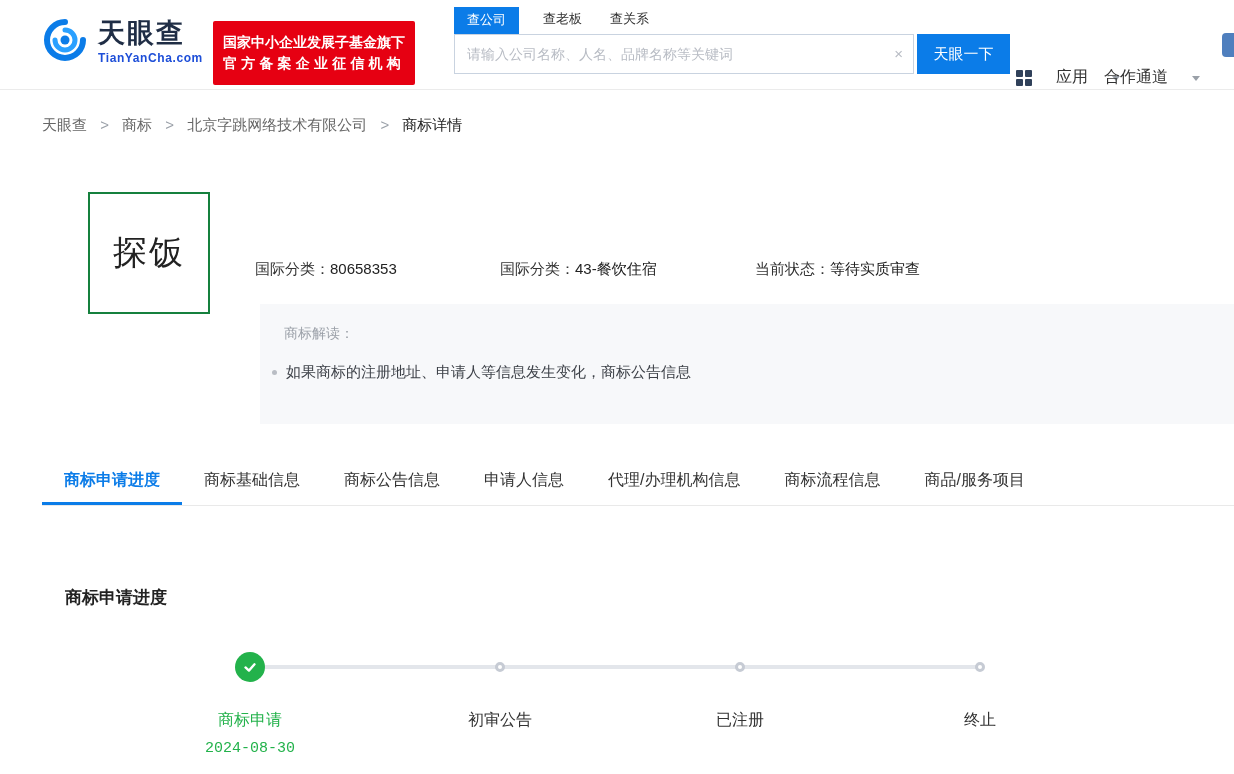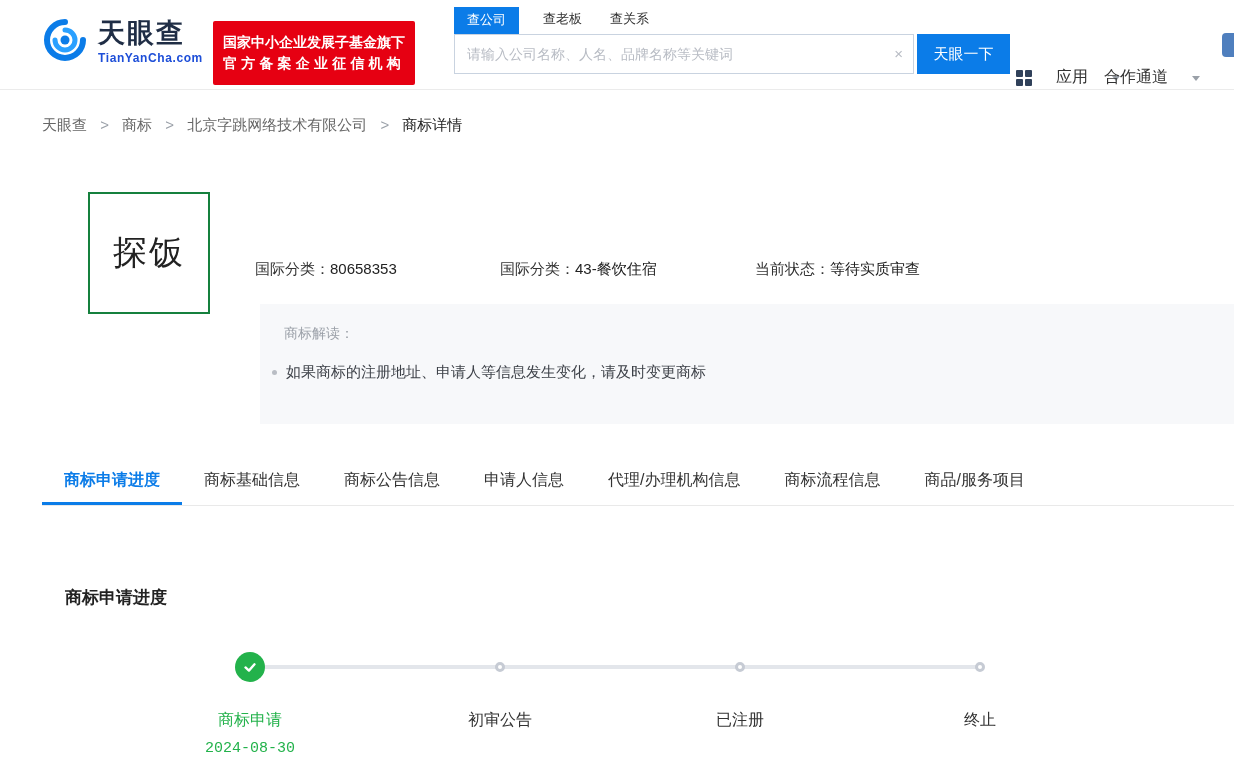--- a/index.html
+++ b/index.html
@@ -155,21 +155,21 @@
     <span>国际分类：</span><span class="val">43-餐饮住宿</span>
   </div>
   <div class="tm-field tm-field-3">
     <span>当前状态：</span><span class="val">等待实质审查</span>
   </div>
 
   <div class="interp-box">
     <div class="interp-title">商标解读：</div>
     <div class="interp-line">
       <span class="interp-dot"></span>
-      <span class="interp-text">如果商标的注册地址、申请人等信息发生变化，请及时变更商标</span>
+      <span class="interp-text">如果商标的注册地址、申请人等信息发生变化，商标公告信息</span>
     </div>
   </div>
 
   <div class="main-tabs">
     <span class="main-tab active">商标申请进度</span>
     <span class="main-tab">商标基础信息</span>
     <span class="main-tab">商标公告信息</span>
     <span class="main-tab">申请人信息</span>
     <span class="main-tab">代理/办理机构信息</span>
     <span class="main-tab">商标流程信息</span>

